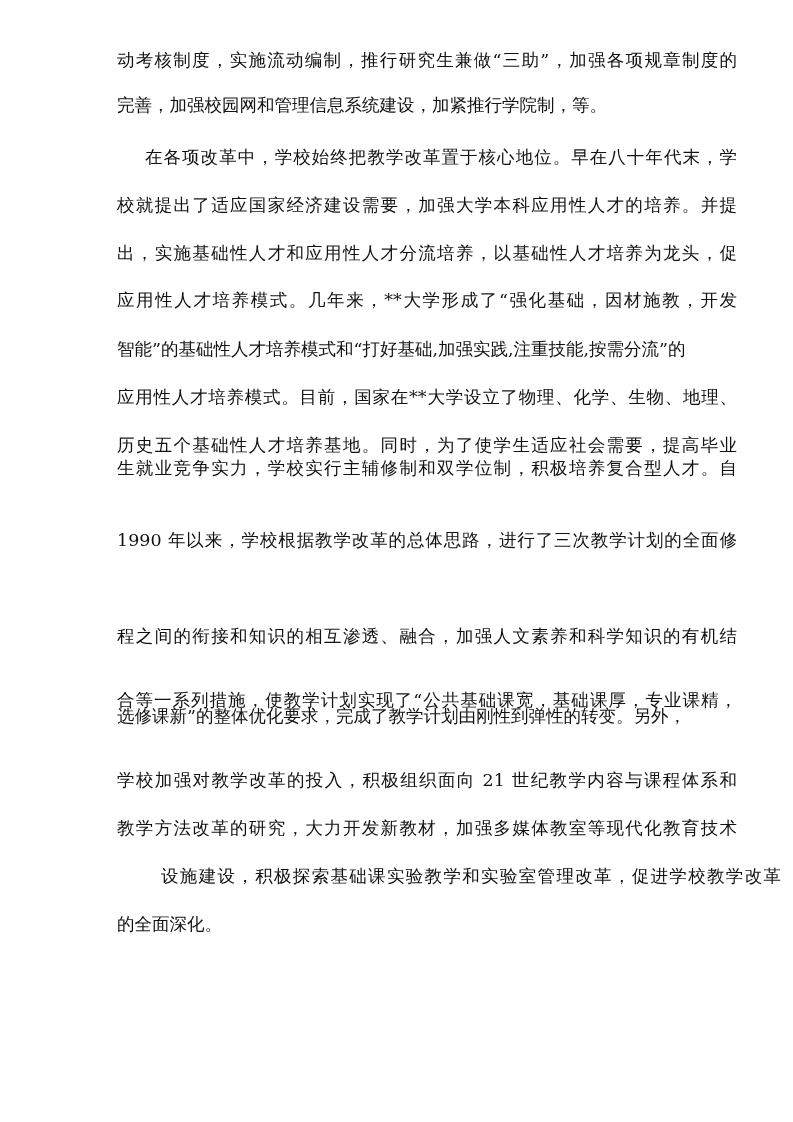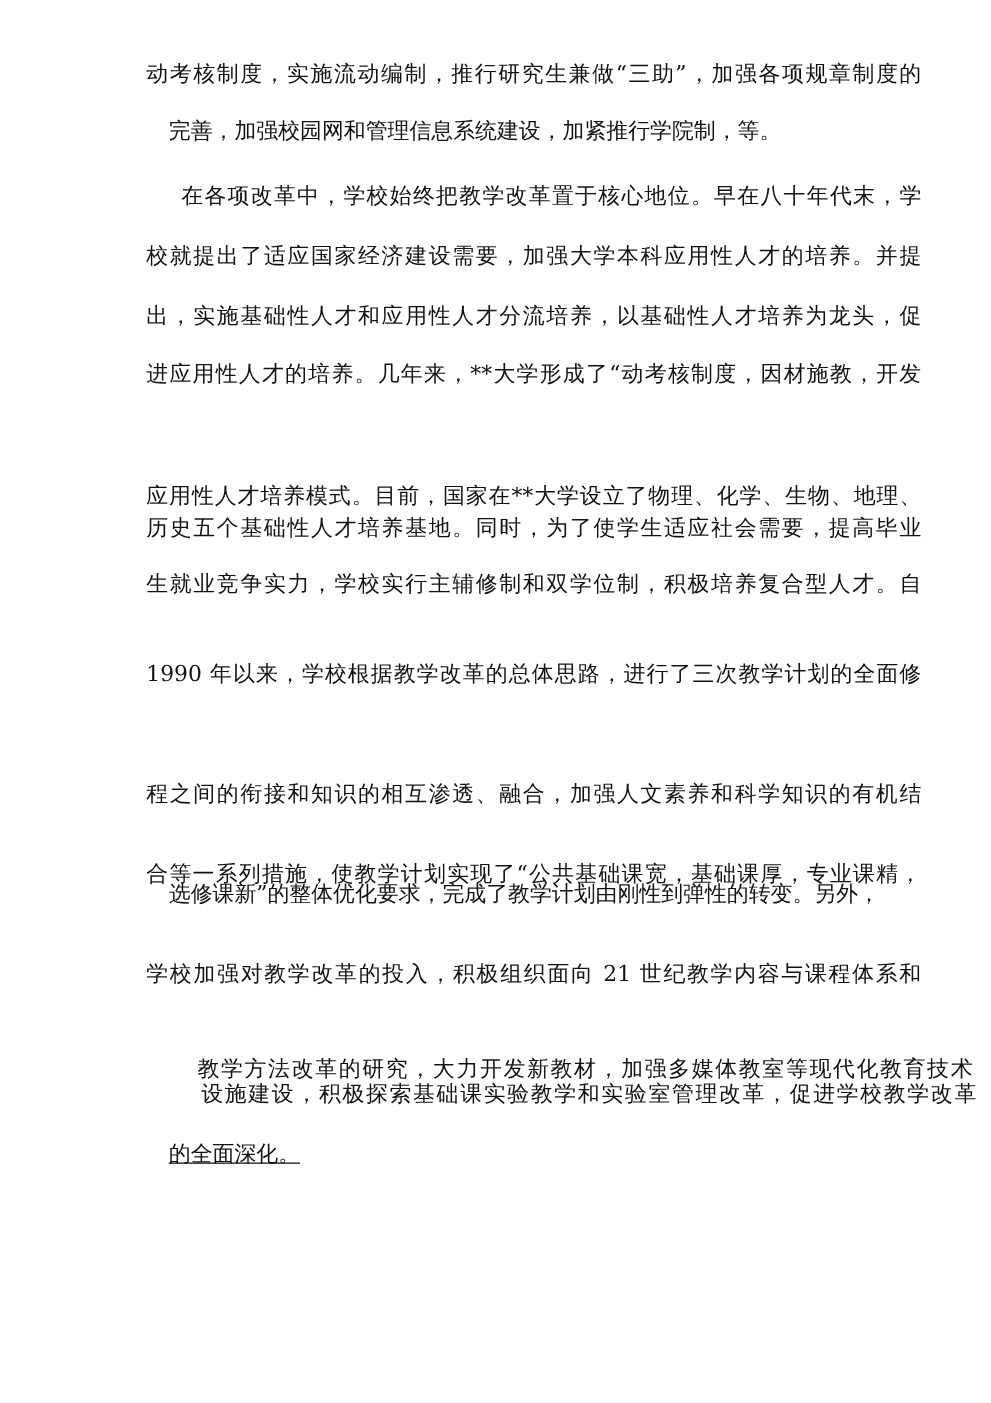--- a/index.html
+++ b/index.html
@@ -1,39 +1,40 @@
 <!DOCTYPE html>
 <html><head>
 <meta charset="utf-8">
 <style>
   html, body { margin:0; padding:0; background:#ffffff; }
   body { width:793px; height:1122px; position:relative; overflow:hidden;
          font-family:"DejaVu Serif","Liberation Serif",serif; color:#111; }
   .page { position:absolute; left:0; top:0; width:692px; height:1122px; background:#fff; }
   .line { position:absolute; left:117px; width:620px; font-size:17.5px; line-height:24px;
           white-space:nowrap; text-align:justify; text-align-last:justify; letter-spacing:0; }
-  .line.last { text-align-last:left;margin-left:18px; }
+  .line.last { text-align-last:left; }
   .line.indent { left:145px; width:592px; }
 </style>
 </head>
 <body>
 
 <div class="page">
 
   <div class="line" style="top:48px;">动考核制度，实施流动编制，推行研究生兼做“三助”，加强各项规章制度的</div>
   <div class="line last" style="top:93px;">完善，加强校园网和管理信息系统建设，加紧推行学院制，等。</div>
 
   <div class="line" style="top:193px;">校就提出了适应国家经济建设需要，加强大学本科应用性人才的培养。并提</div>
   <div class="line indent" style="top:145px;">在各项改革中，学校始终把教学改革置于核心地位。早在八十年代末，学</div>
   <div class="line" style="top:241px;">出，实施基础性人才和应用性人才分流培养，以基础性人才培养为龙头，促</div>
-  <div class="line" style="top:288px;">进应用性人才的培养。几年来，**大学形成了“动考核制度，因材施教，开发</div>
+  <div class="line" style="top:288px;">应用性人才培养模式。几年来，**大学形成了“强化基础，因材施教，开发</div>
+  <div class="line last" style="top:337px;">智能”的基础性人才培养模式和“打好基础,加强实践,注重技能,按需分流”的</div>
   <div class="line" style="top:385px;">应用性人才培养模式。目前，国家在**大学设立了物理、化学、生物、地理、</div>
-  <div class="line" style="top:411px;">历史五个基础性人才培养基地。同时，为了使学生适应社会需要，提高毕业</div>
+  <div class="line" style="top:433px;">历史五个基础性人才培养基地。同时，为了使学生适应社会需要，提高毕业</div>
   <div class="line" style="top:456px;">生就业竞争实力，学校实行主辅修制和双学位制，积极培养复合型人才。自</div>
   <div class="line" style="top:528px;">1990 年以来，学校根据教学改革的总体思路，进行了三次教学计划的全面修</div>
   <div class="line" style="top:624px;">程之间的衔接和知识的相互渗透、融合，加强人文素养和科学知识的有机结</div>
   <div class="line" style="top:688px;">合等一系列措施，使教学计划实现了“公共基础课宽，基础课厚，专业课精，</div>
   <div class="line last" style="top:704px;">选修课新”的整体优化要求，完成了教学计划由刚性到弹性的转变。另外，</div>
   <div class="line" style="top:768px;">学校加强对教学改革的投入，积极组织面向 21 世纪教学内容与课程体系和</div>
-  <div class="line" style="top:844px;margin-left:41px;">教学方法改革的研究，大力开发新教材，加强多媒体教室等现代化教育技术</div>
+  <div class="line" style="top:816px;">教学方法改革的研究，大力开发新教材，加强多媒体教室等现代化教育技术</div>
   <div class="line" style="top:864px;margin-left:44px;">设施建设，积极探索基础课实验教学和实验室管理改革，促进学校教学改革</div>
-  <div class="line last" style="top:912px;text-decoration:underline;">的全面深化。</div>
+  <div class="line last" style="top:912px;">的全面深化。</div>
 </div>
 
 </body></html>

